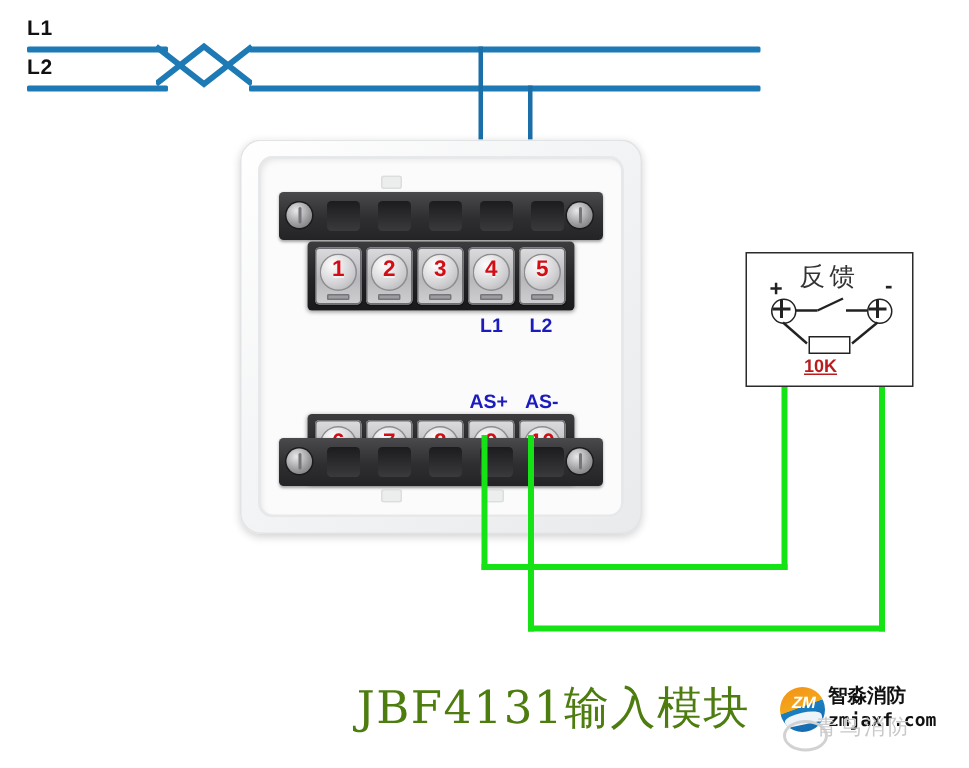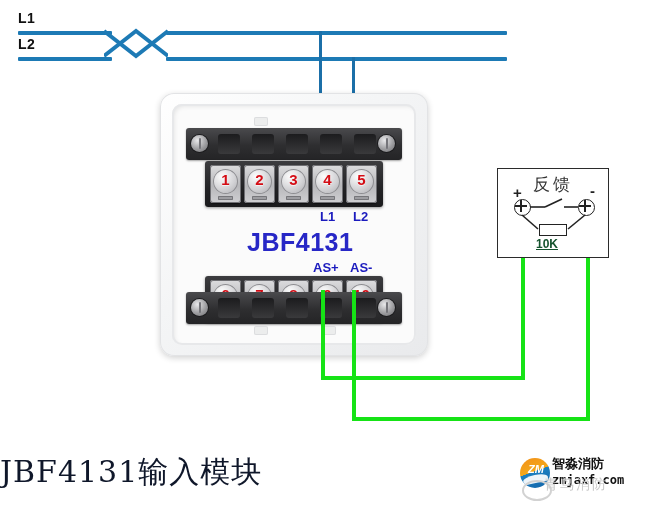--- a/index.html
+++ b/index.html
@@ -64,26 +64,26 @@
           background:#fff;border:1.5px solid #2b2b2b;}
   .fb-title{position:absolute;left:0;top:4px;width:110px;text-align:center;
             font-family:"DejaVu Sans","Liberation Sans",sans-serif;
             font-size:17px;color:#333;letter-spacing:3px;}
   .node{position:absolute;width:15px;height:15px;border-radius:50%;
         border:1.6px solid #222;background:#fff;}
   .node:before{content:"";position:absolute;left:0;top:5.4px;width:11.8px;height:1.6px;background:#222;}
   .node:after{content:"";position:absolute;left:5.4px;top:0;width:1.6px;height:11.8px;background:#222;}
   .sign{position:absolute;font-size:15px;font-weight:bold;color:#222;line-height:1;}
   .res{position:absolute;width:26px;height:10px;background:#fff;border:1.5px solid #222;}
-  .res-lbl{position:absolute;font-size:12px;color:#14532d;font-weight:bold;text-decoration:underline;}
-
-  
-  .caption{position:absolute;left:0;top:452px;width:500px;text-align:left;
+  .res-lbl{position:absolute;font-size:12px;color:#b91c1c;font-weight:bold;text-decoration:underline;}
+
+  
+  .caption{position:absolute;left:0;top:452px;width:500px;text-align:right;
            font-family:"DejaVu Serif","Liberation Serif",serif;
-           font-size:30px;color:#0f172a;letter-spacing:1px;}
+           font-size:30px;color:#4d7c0f;letter-spacing:1px;}
   .logo{position:absolute;left:516px;top:452px;width:128px;height:52px;}
   .logo-badge{position:absolute;left:4px;top:6px;width:30px;height:30px;border-radius:50%;
         background:linear-gradient(160deg,#f39019 0%,#f3a81b 45%,#1a7fc1 46%,#1565a8 100%);
         overflow:hidden;}
   .logo-badge .swoosh{position:absolute;left:3px;bottom:5px;width:25px;height:8px;
         background:#ffffff;border-radius:50% 50% 0 0;transform:rotate(-12deg);opacity:.92;}
   .logo-badge .zm{position:absolute;left:8px;top:5px;font-size:11px;font-weight:bold;
         color:#fff;font-style:italic;}
   .logo-cn{position:absolute;left:36px;top:3px;font-size:13px;font-weight:bold;color:#111;
         letter-spacing:0;font-family:"DejaVu Sans","Liberation Sans",sans-serif;}
@@ -153,21 +153,20 @@
         <div class="term" style="left:141px;top:4px;">
           <div class="screw"></div>
           <div class="num">5</div>
           <div class="slot"></div>
         </div>
       </div>
 
       <div class="pin-label" style="left:148px;top:105px;">L1</div>
       <div class="pin-label" style="left:181px;top:105px;">L2</div>
 
-      <div class="brand" style="left:75px;top:124px;font-size:25px;">JBF4131</div>
 
       <div class="pin-label" style="left:141px;top:156px;">AS+</div>
       <div class="pin-label" style="left:178px;top:156px;">AS-</div>
 
       <div class="tblock" style="left:33px;top:172px;width:178px;height:46px;">
         <div class="term" style="left:5px;top:4px;">
           <div class="screw"></div>
           <div class="num">6</div>
           <div class="slot"></div>
         </div>

